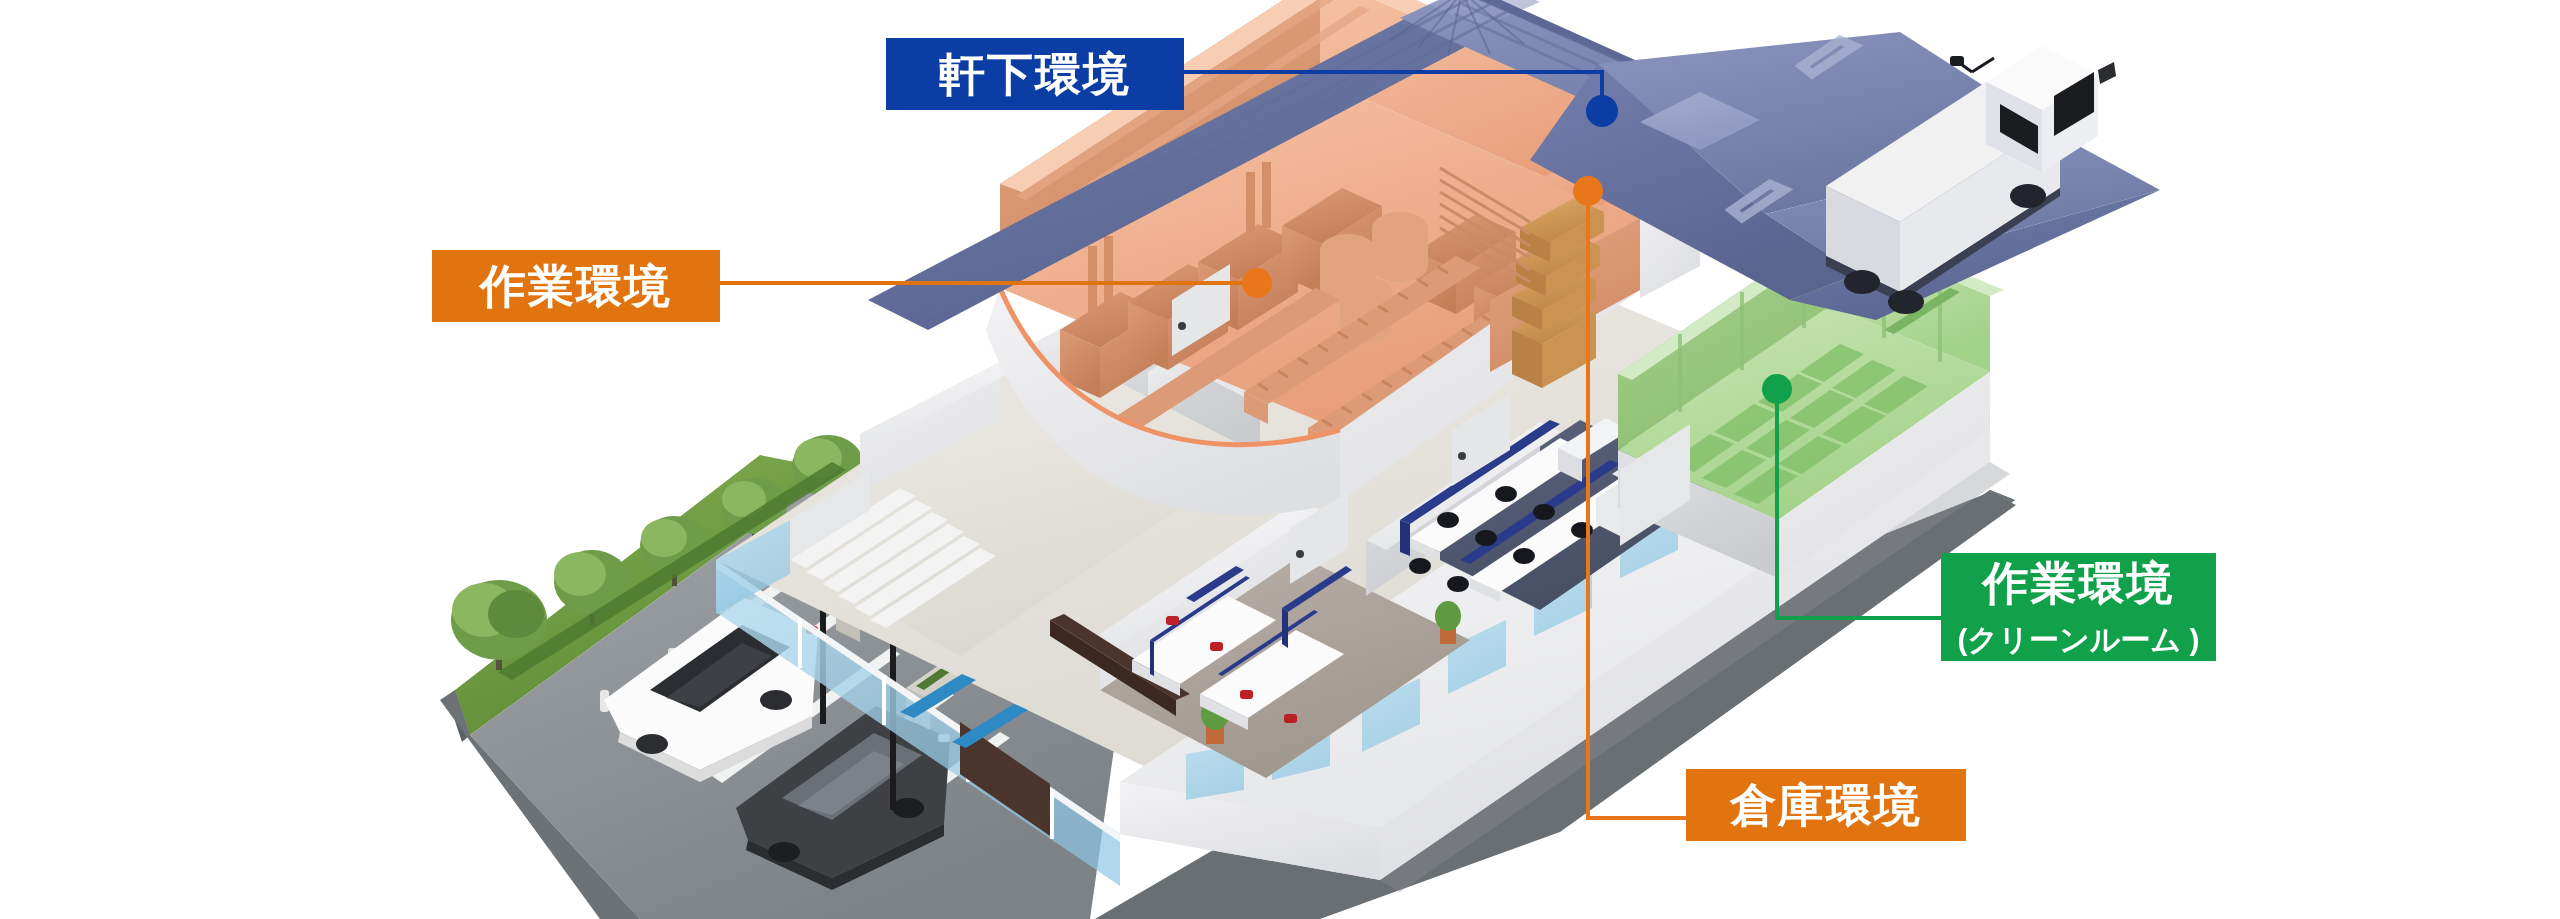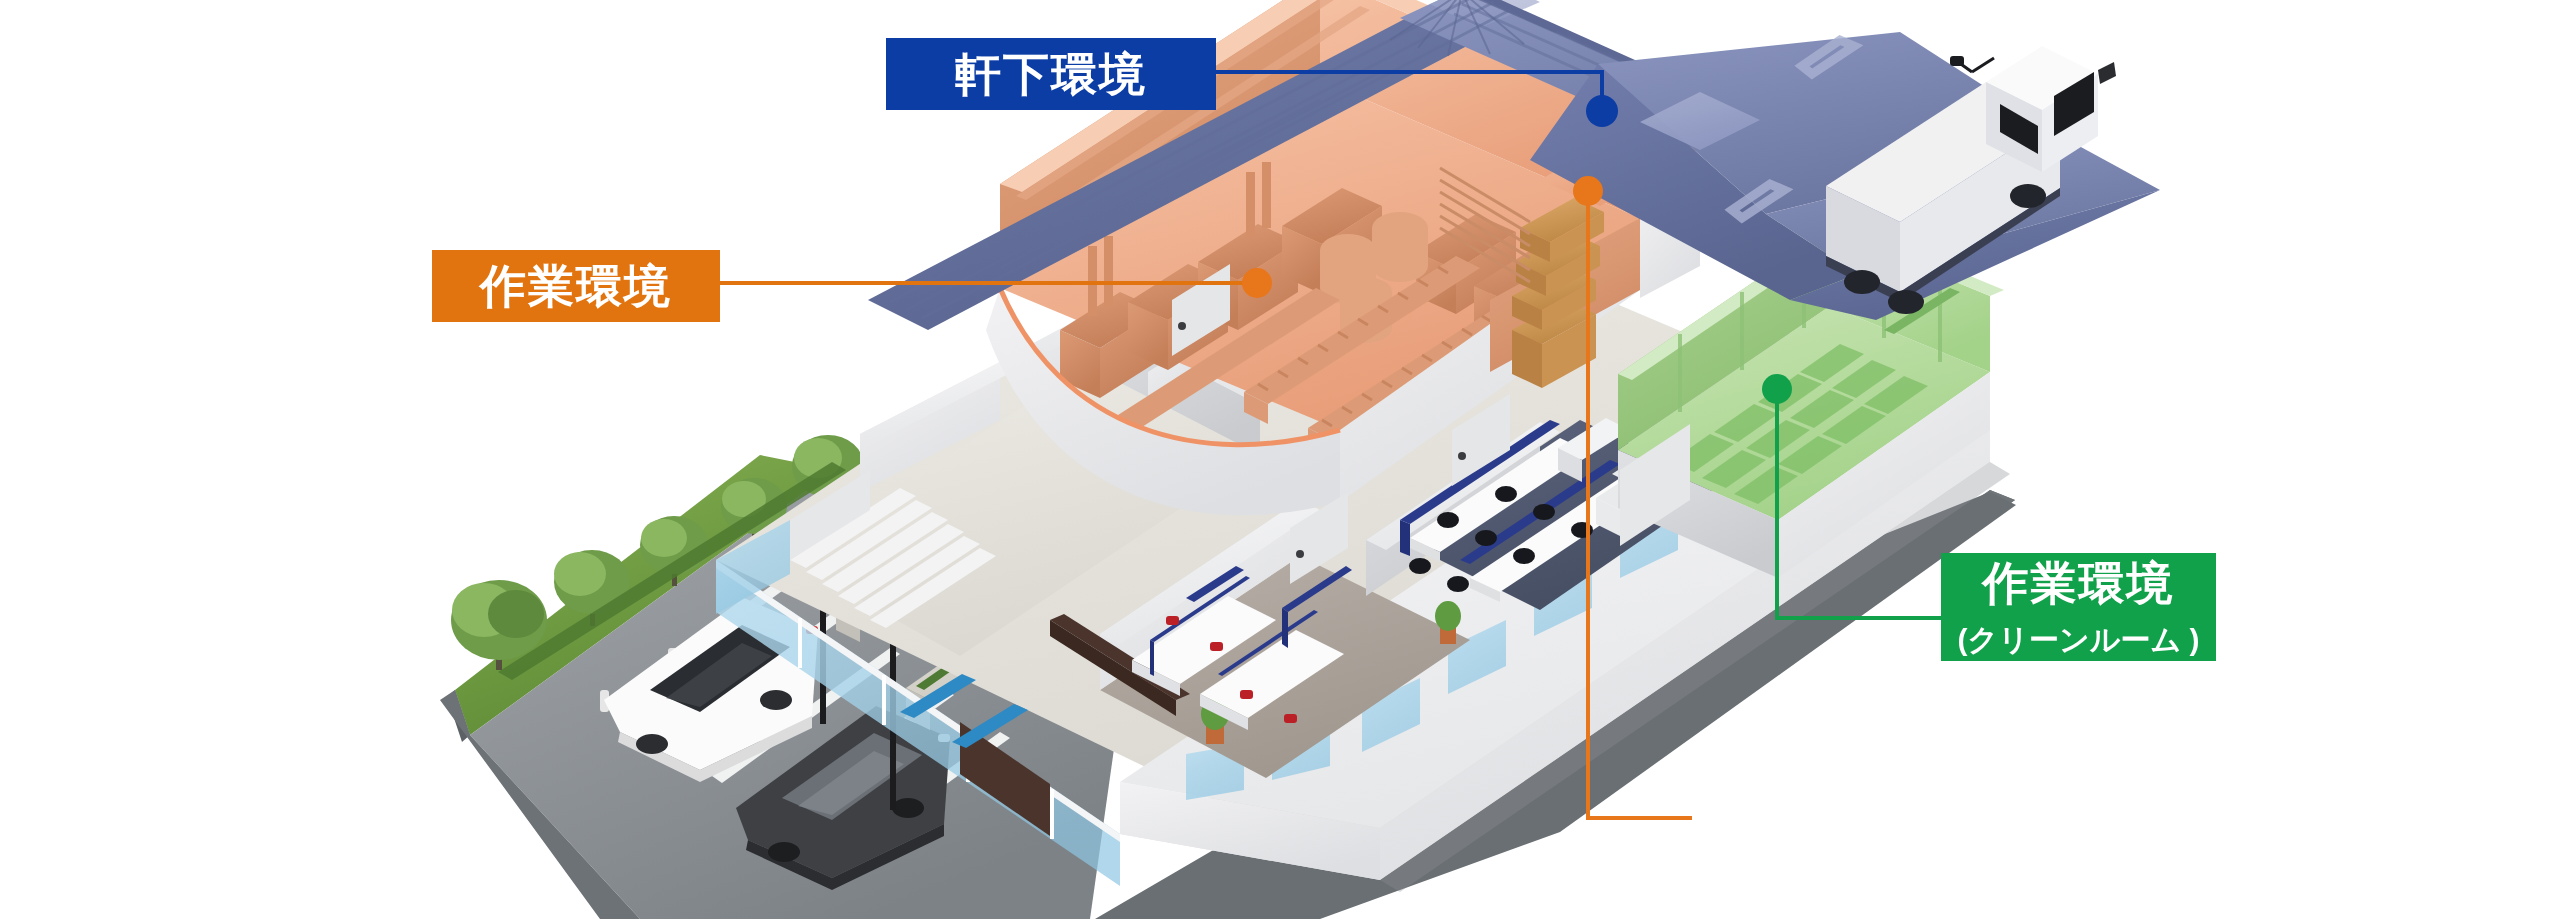--- a/index.html
+++ b/index.html
@@ -5,21 +5,21 @@
   html,body{margin:0;padding:0;background:#ffffff;}
   body{width:2560px;height:919px;overflow:hidden;font-family:"Liberation Sans","DejaVu Sans",sans-serif;}
   #stage{position:relative;width:2560px;height:919px;background:#fff;overflow:hidden;}
 
   
   .callout{position:absolute;display:flex;flex-direction:column;align-items:center;justify-content:center;
            color:#fff;font-weight:bold;letter-spacing:2px;line-height:1.05;z-index:60;white-space:nowrap;}
   .callout .l1{font-size:46px;}
   .callout .l2{font-size:30px;letter-spacing:0px;margin-top:17px;}
 
-  #lbl-eaves   {left:886px; top:38px;  width:330px; height:72px;  background:#0b3da5;}
+  #lbl-eaves   {left:886px; top:38px;  width:298px; height:72px;  background:#0b3da5;}
   #lbl-work    {left:432px; top:250px; width:288px; height:72px;  background:#e2740f;}
   #lbl-clean   {left:1941px;top:553px; width:275px; height:108px; background:#12a14b;}
   #lbl-ware    {left:1686px;top:769px; width:280px; height:72px;  background:#e2740f;}
 
   
   .ln{position:absolute;z-index:55;}
   .dot{position:absolute;border-radius:50%;z-index:56;}
 
   
   #ln-eaves-h{left:1184px;top:70px;width:420px;height:4px;background:#0b3da5;}
@@ -663,14 +663,17 @@
 
   <div class="callout" id="lbl-work" style="background: rgb(226, 116, 15); color: rgb(255, 255, 255);">
     <span class="l1">作業環境</span>
   </div>
 
   <div class="callout" id="lbl-clean" style="background: rgb(18, 161, 75); color: rgb(255, 255, 255);">
     <span class="l1">作業環境</span>
     <span class="l2">(クリーンルーム )</span>
   </div>
 
+  <div class="callout" id="lbl-ware" style="background: rgb(226, 116, 15); color: rgb(255, 255, 255);">
+    <span class="l1">倉庫環境</span>
+  </div>
 
 </div>
 
 </body></html>

